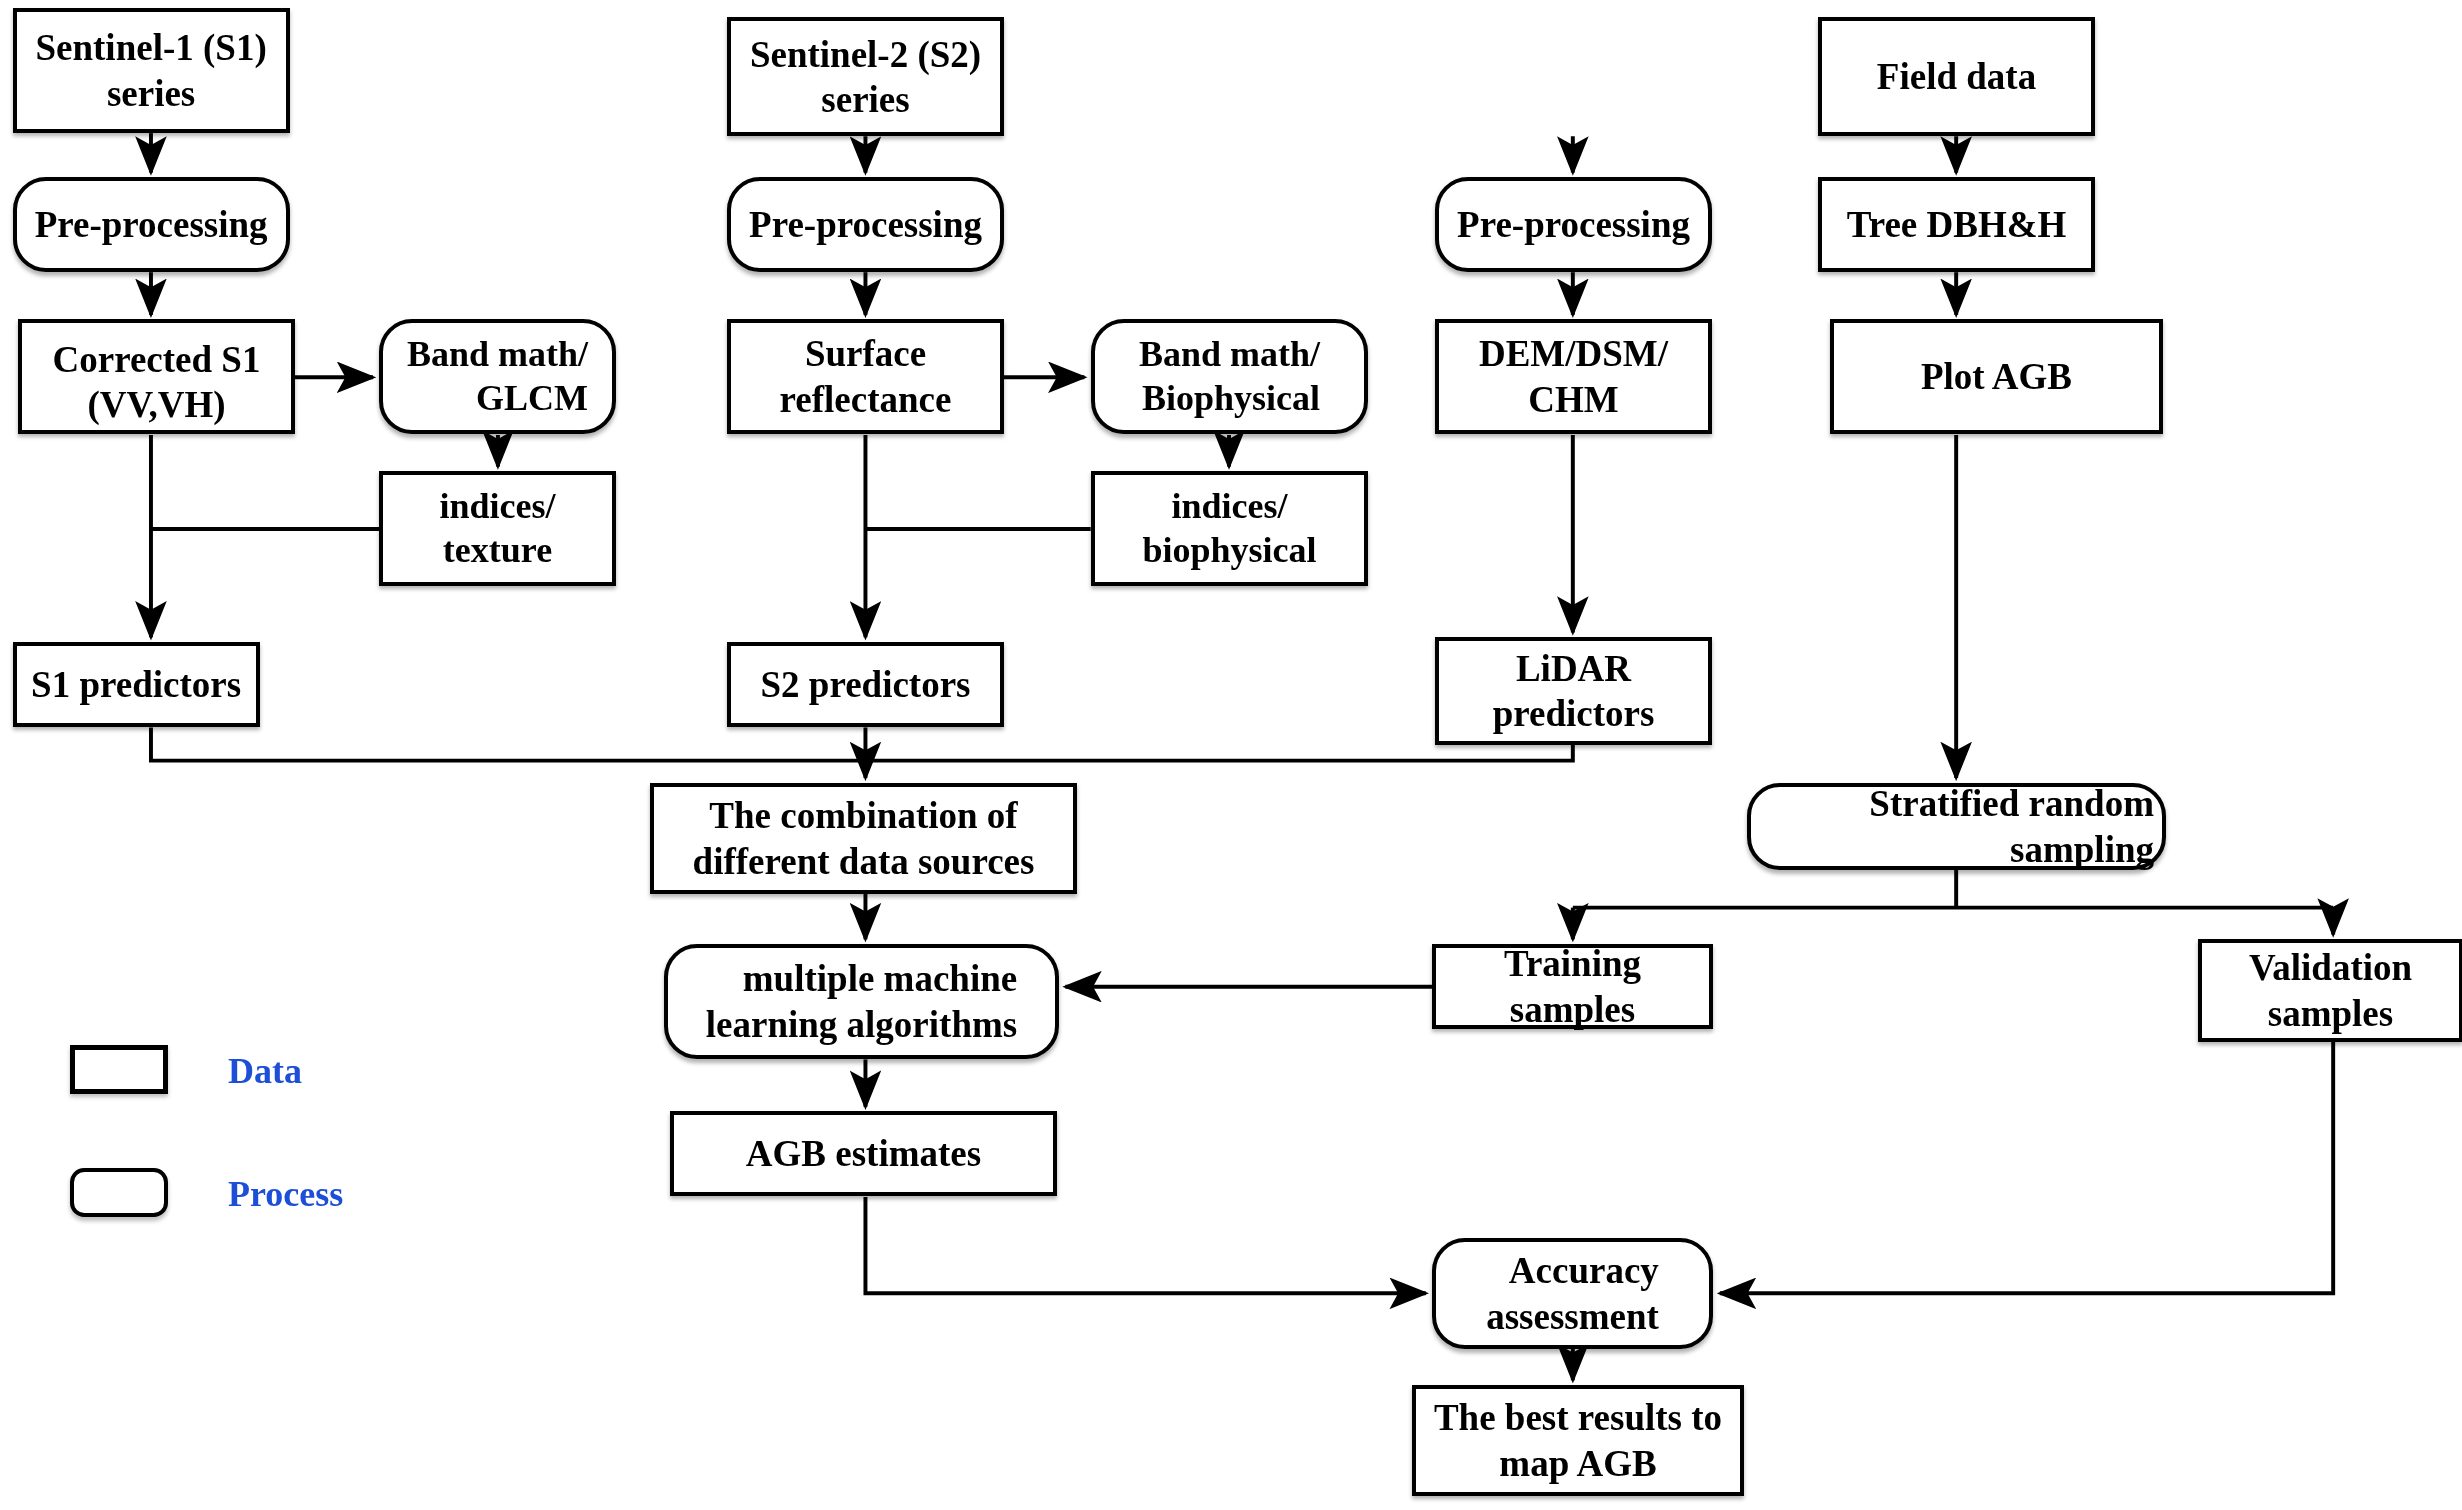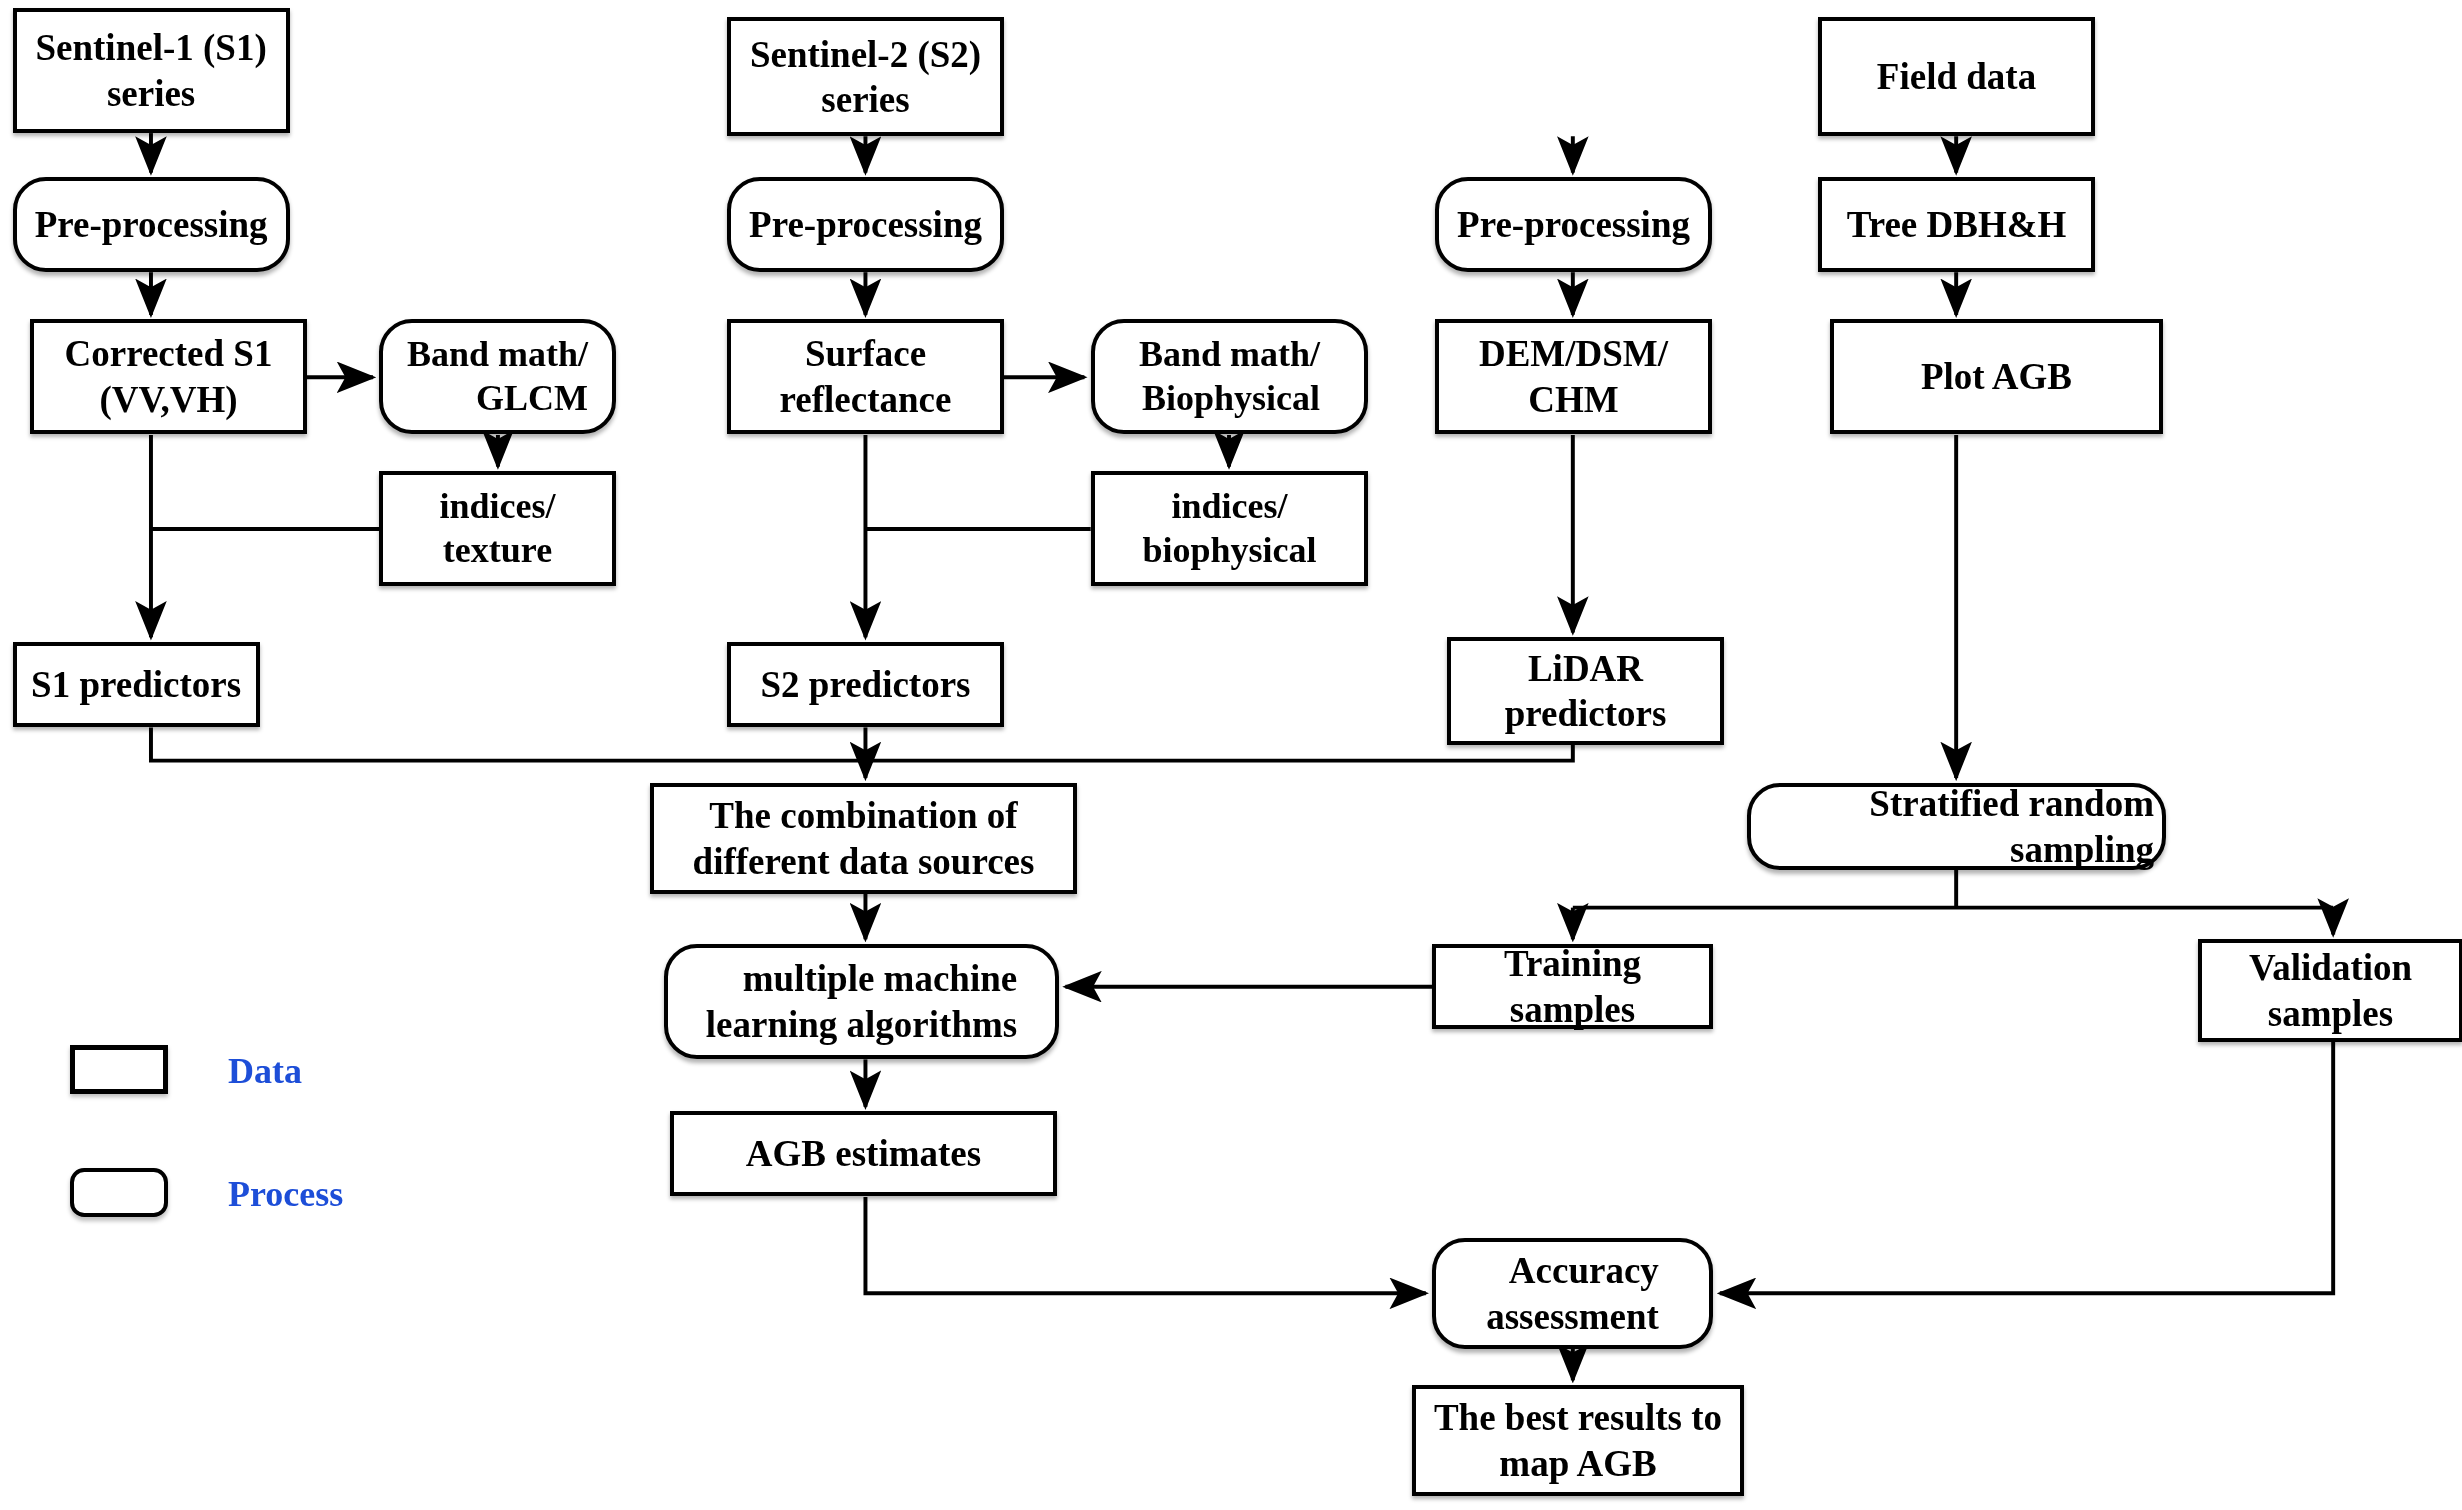--- a/index.html
+++ b/index.html
@@ -119,21 +119,21 @@
     </g>
   </svg>
 
   <div class="node data" style="left:12.6px;top:8px;width:277px;height:125px;font-size:37px;">
       <span class="txt">Sentinel-1 (S1)
 series</span>
     </div>
   <div class="node process" style="left:12.6px;top:177px;width:277px;height:95px;font-size:37px;">
       <span class="txt">Pre-processing</span>
     </div>
-  <div class="node data" style="left:30px;top:319px;width:277px;height:115px;font-size:37px;">
+  <div class="node data" style="left:18px;top:319px;width:277px;height:115px;font-size:37px;align-items:flex-end;">
       <span class="txt">Corrected S1
 (VV,VH)</span>
     </div>
   <div class="node process" style="left:379px;top:319px;width:237px;height:115px;font-size:36px;">
       <span class="txt">Band math/
 GLCM</span>
     </div>
   <div class="node data" style="left:379px;top:471px;width:237px;height:115px;font-size:36px;">
       <span class="txt">indices/
 texture</span>
@@ -165,21 +165,21 @@
       <span class="txt">S2 predictors</span>
     </div>
 
   <div class="node process" style="left:1435px;top:177px;width:277px;height:95px;font-size:37px;">
       <span class="txt">Pre-processing</span>
     </div>
   <div class="node data" style="left:1435px;top:319px;width:277px;height:115px;font-size:37px;">
       <span class="txt">DEM/DSM/
 CHM</span>
     </div>
-  <div class="node data" style="left:1435px;top:637px;width:277px;height:108px;font-size:37px;margin-left:12px;">
+  <div class="node data" style="left:1435px;top:637px;width:277px;height:108px;font-size:37px;">
       <span class="txt">LiDAR
 predictors</span>
     </div>
 
   <div class="node data" style="left:1818px;top:17.4px;width:277px;height:119px;font-size:37px;">
       <span class="txt">Field data</span>
     </div>
   <div class="node data" style="left:1818px;top:177px;width:277px;height:95px;font-size:37px;">
       <span class="txt">Tree DBH&amp;H</span>
     </div>

